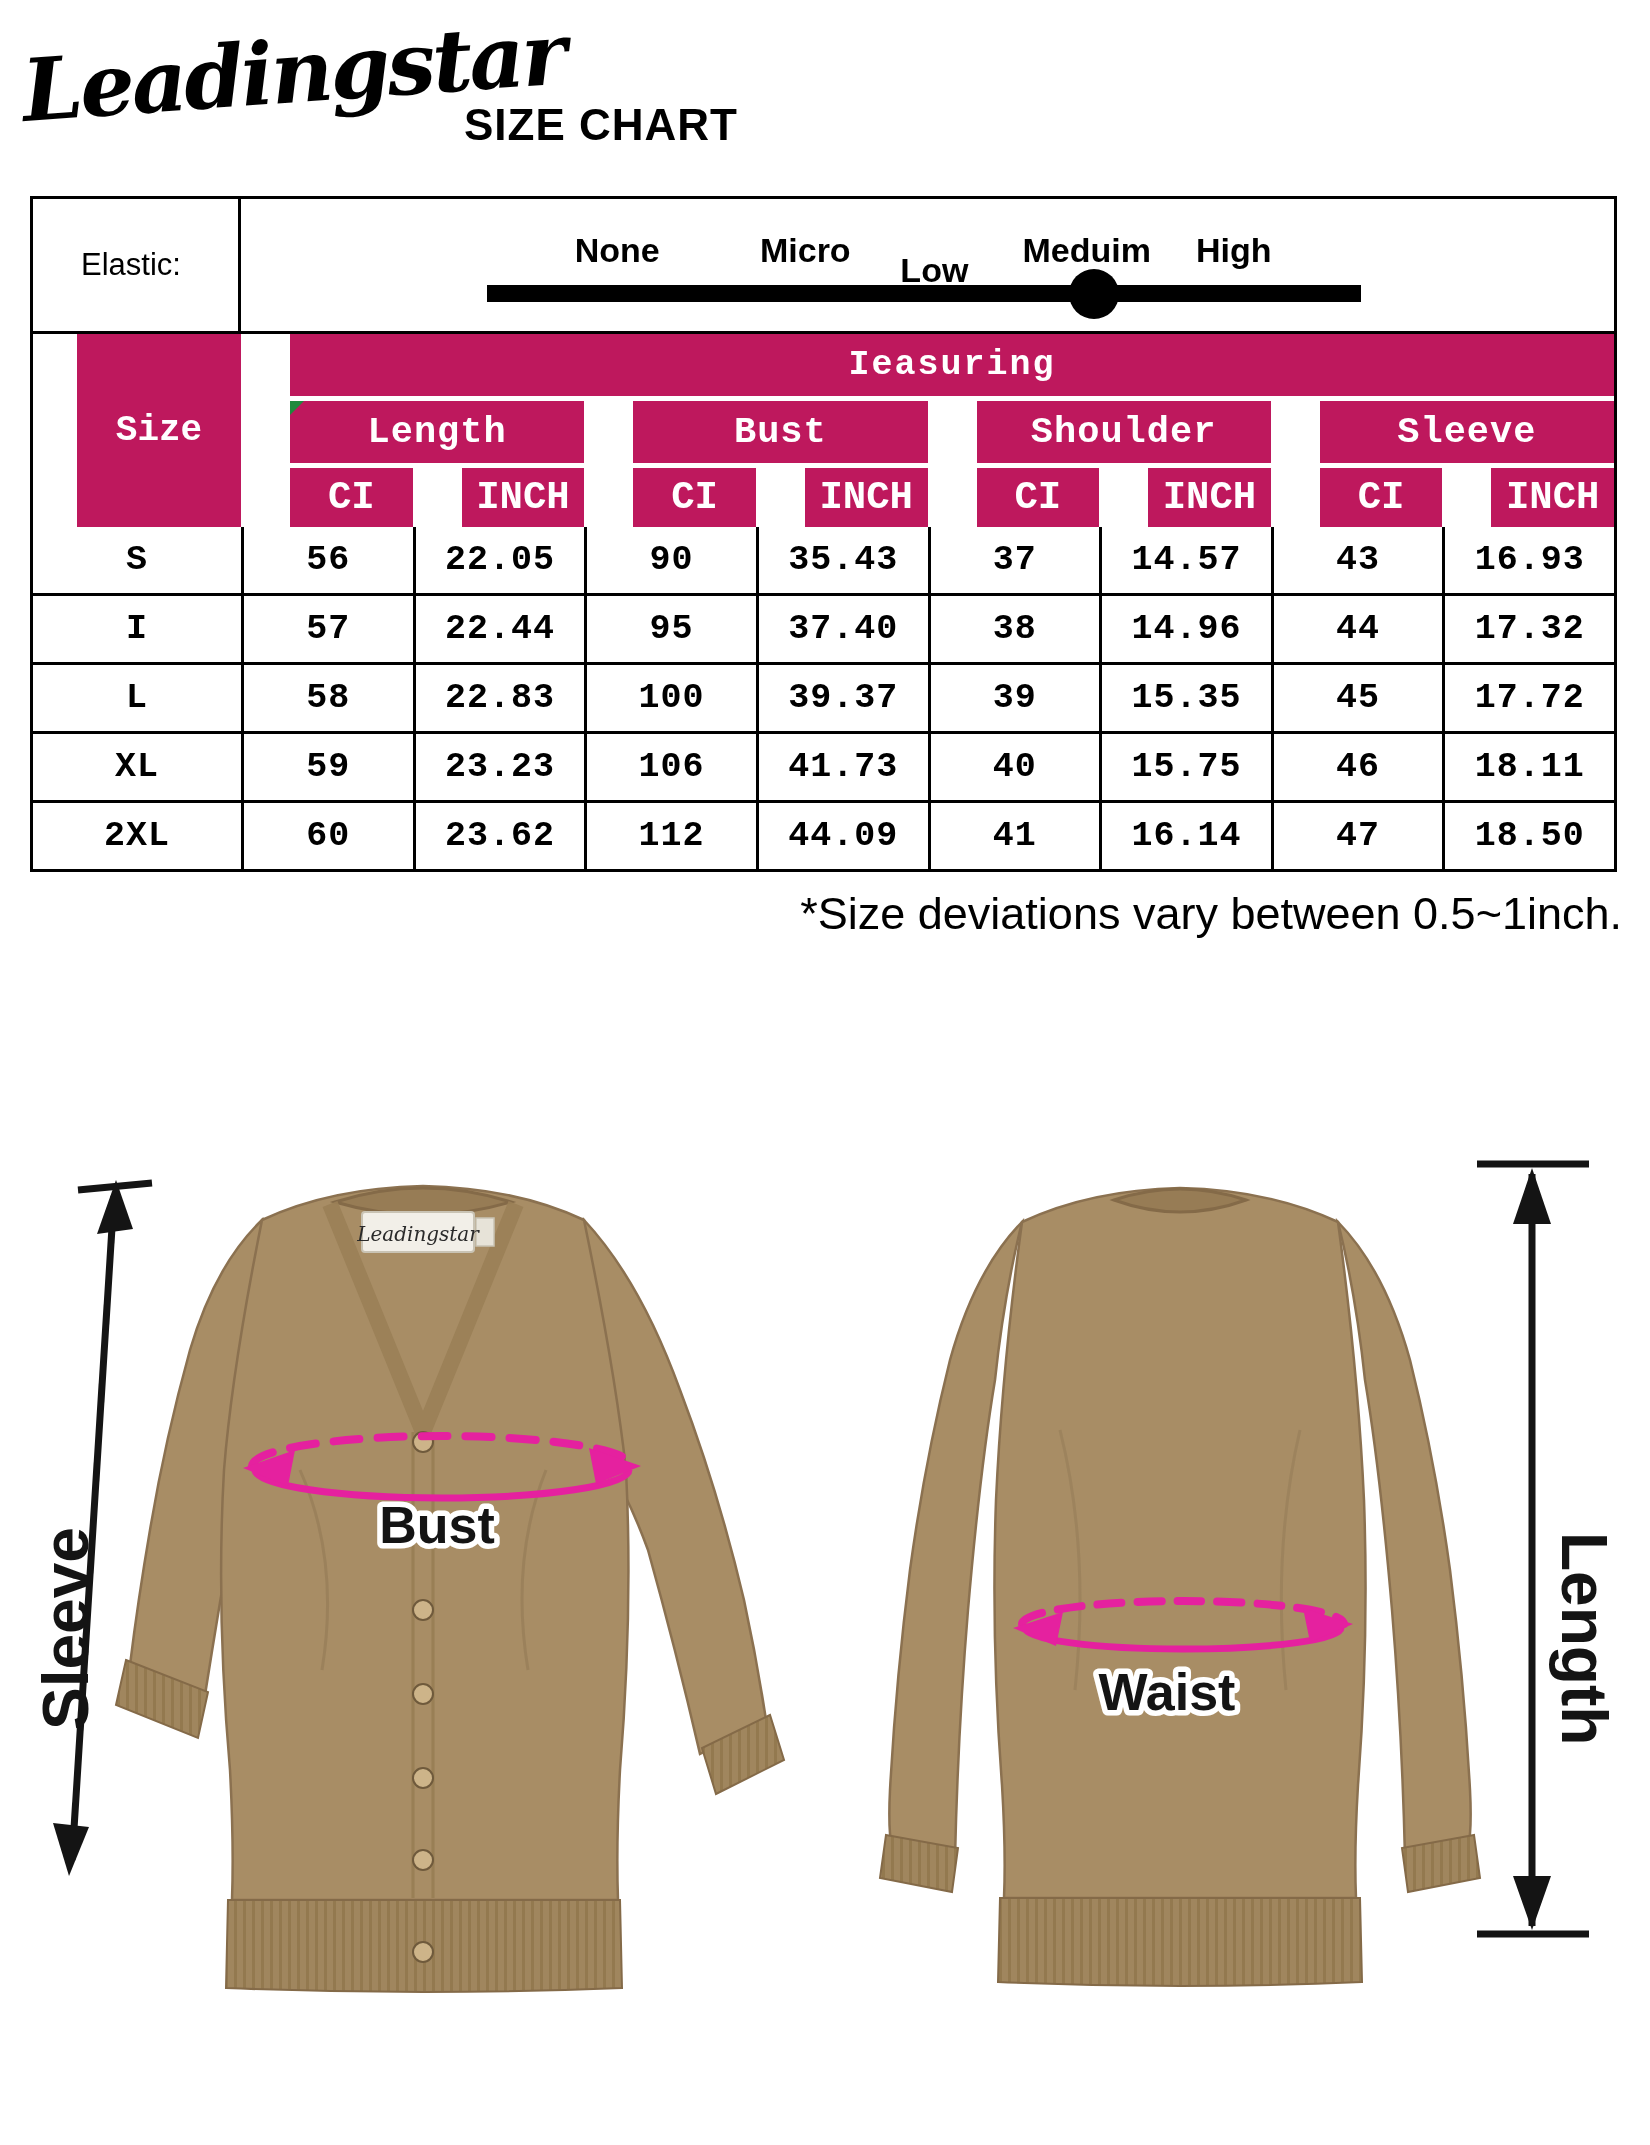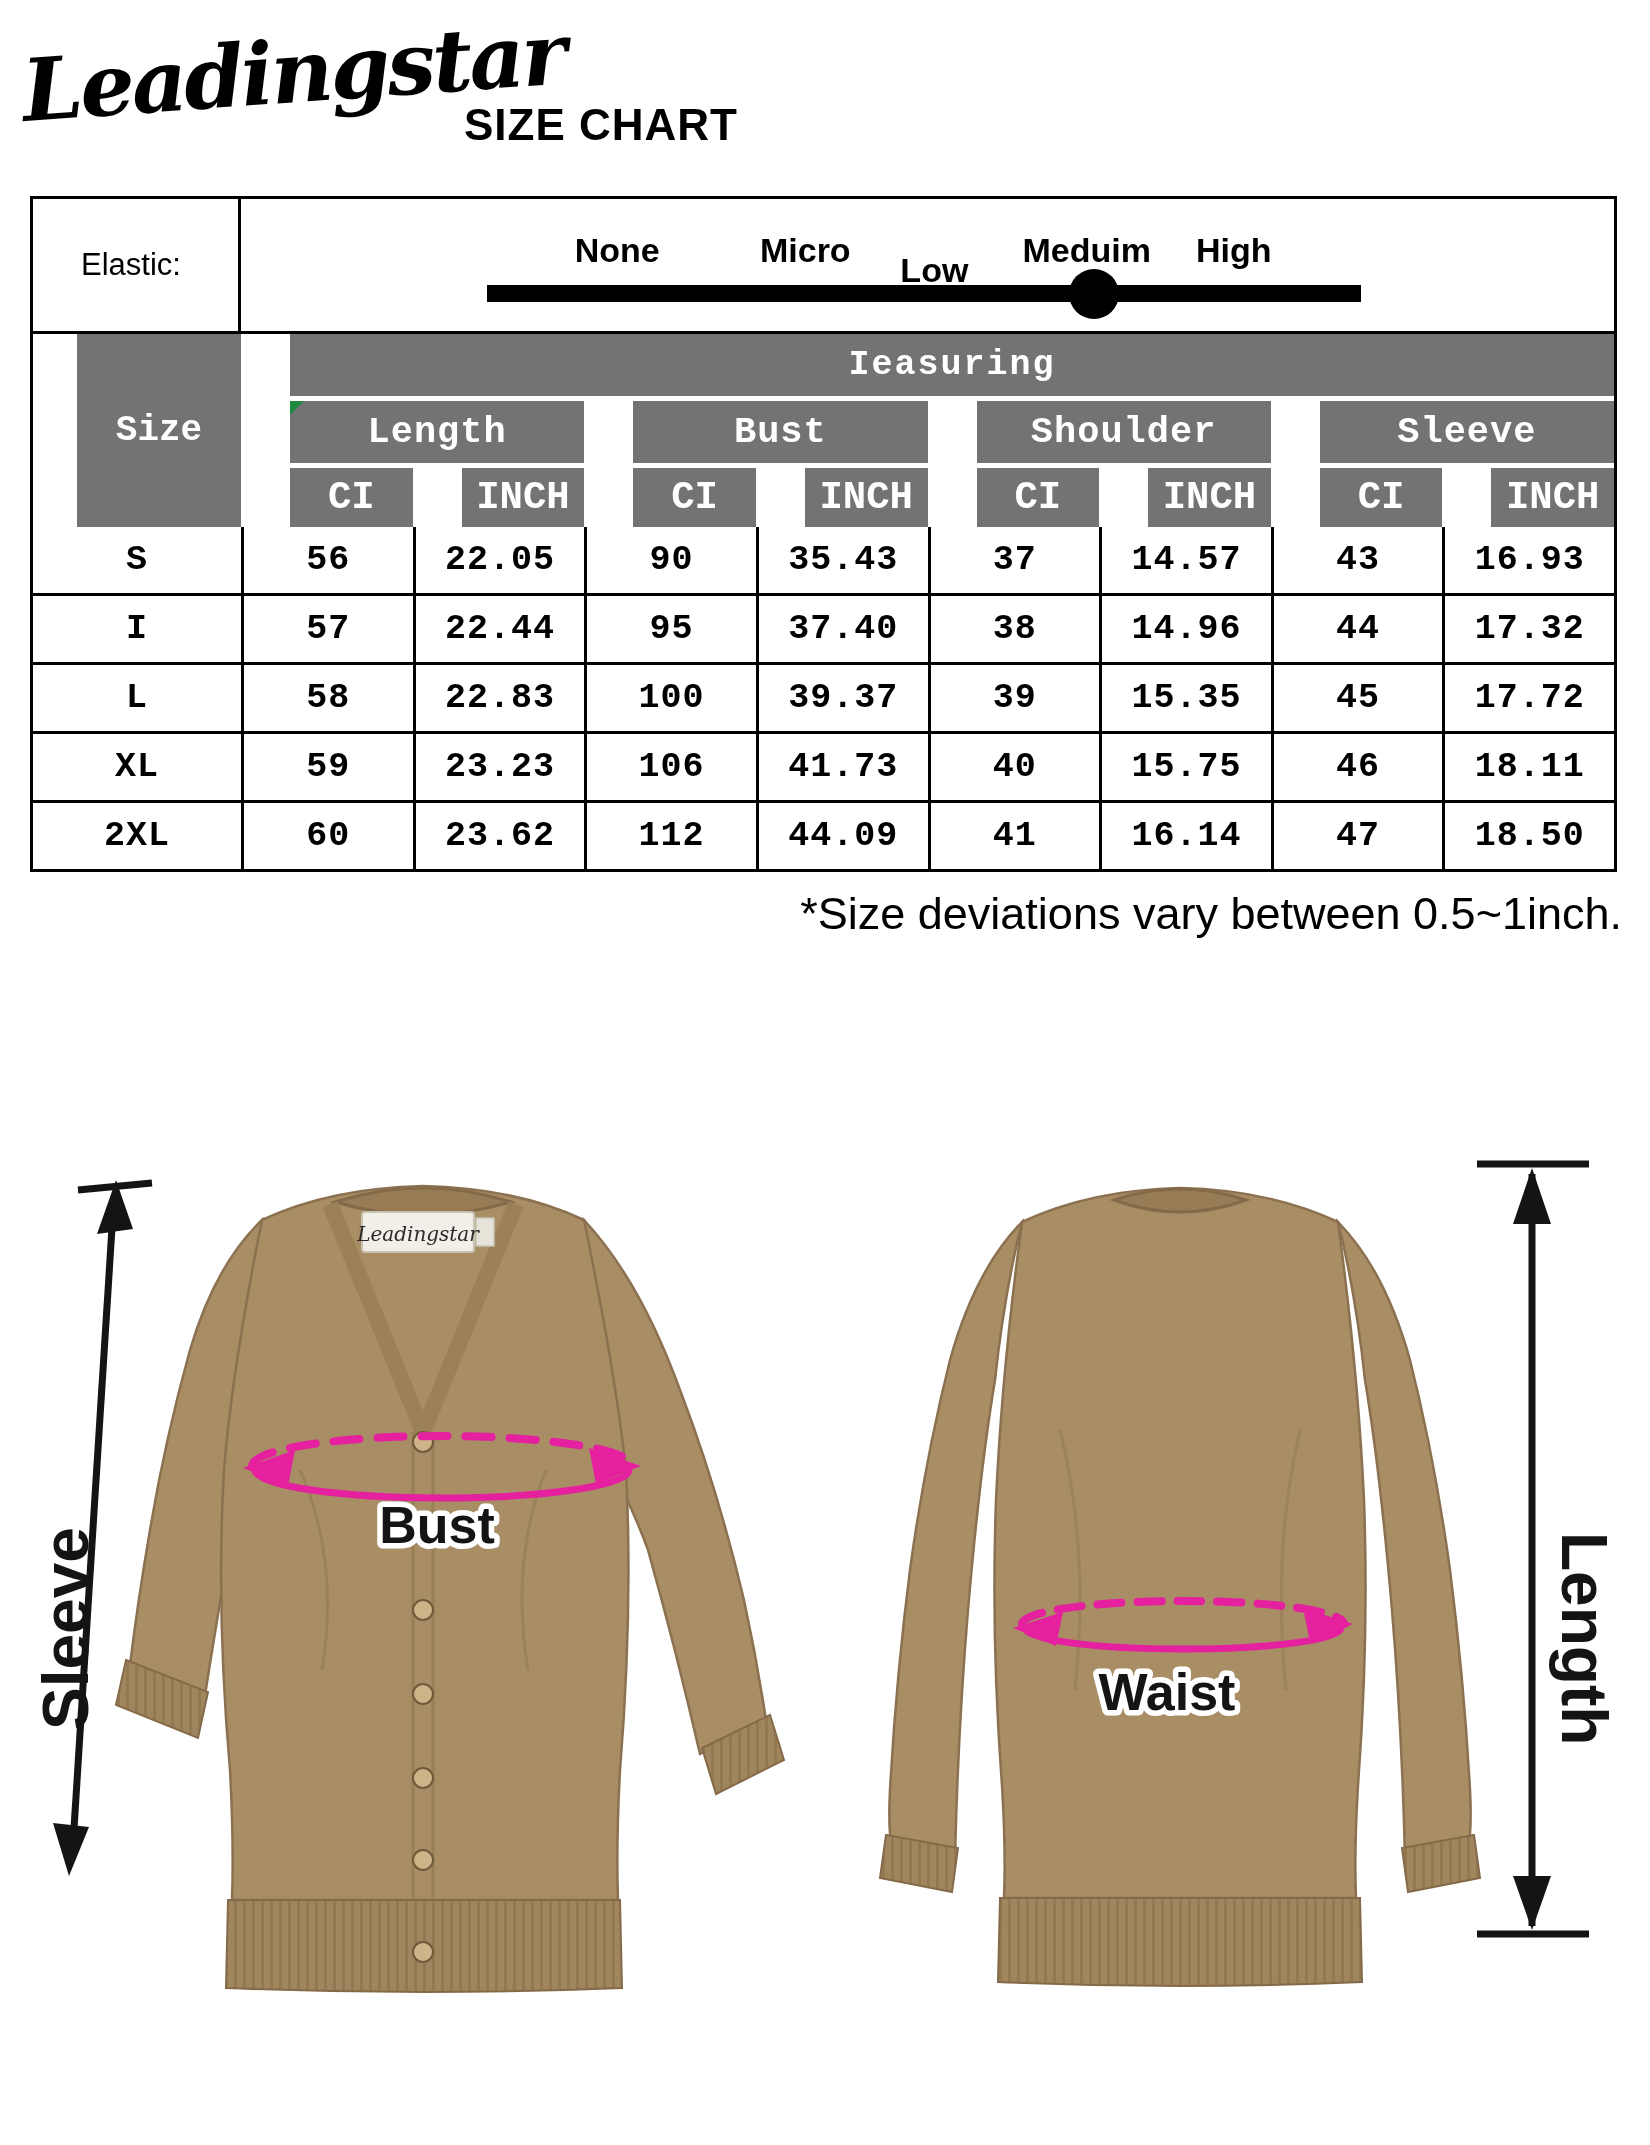--- a/index.html
+++ b/index.html
@@ -20,21 +20,21 @@
   .elasticCtl{position:relative;}
   .lvl{position:absolute;top:32px;transform:translateX(-50%);font-size:34px;font-weight:700;white-space:nowrap;}
   .lvl1{left:27.4%;} .lvl2{left:41.1%;} .lvl3{left:50.5%;margin-top:20px;} .lvl4{left:61.6%;} .lvl5{left:72.3%;}
   .sliderBar{position:absolute;left:17.9%;width:63.7%;top:86px;height:17px;background:#000;}
   .sliderKnob{position:absolute;left:62.1%;top:70px;width:50px;height:50px;border-radius:50%;
               background:#000;transform:translateX(-50%);}
 
   .blackBlock{display:grid;grid-template-columns:208px repeat(8,1fr);
               grid-template-rows:62px 62px 59px;gap:5px;background:#fff;
               font-family:"Liberation Mono",monospace;font-weight:700;}
-  .blackBlock > div{background:#737373;color:#fff;display:flex;align-items:center;justify-content:center;margin-left:44px;}
+  .blackBlock > div{background:#be185d;color:#fff;display:flex;align-items:center;justify-content:center;margin-left:44px;}
   .sizeHead{grid-column:1;grid-row:1/4;font-size:36px;}
   .measuring{grid-column:2/10;grid-row:1;font-size:35px;letter-spacing:2px;}
   .grp{grid-row:2;font-size:37px;letter-spacing:1px;position:relative;}
   .g1{grid-column:2/4;} .g2{grid-column:4/6;} .g3{grid-column:6/8;} .g4{grid-column:8/10;}
   .greenCorner{position:absolute;top:0;left:0;width:0;height:0;
                border-top:14px solid #1f8a3d;border-right:14px solid transparent;}
   .unit{grid-row:3;font-size:39px;}
 
   .dataBlock{display:grid;grid-template-columns:208px repeat(8,1fr);grid-auto-rows:66px;
              gap:3px;background:#000;font-family:"Liberation Mono",monospace;font-weight:700;}

